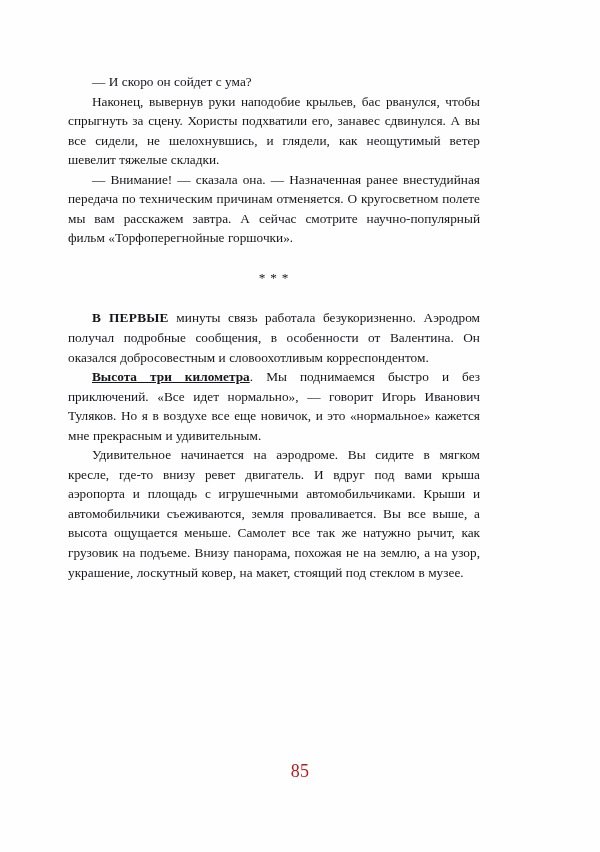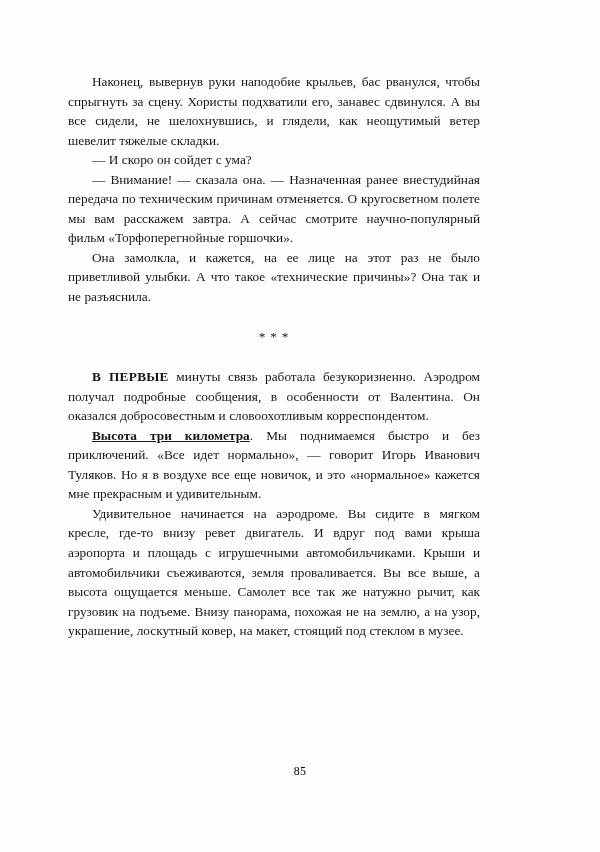--- a/index.html
+++ b/index.html
@@ -71,41 +71,40 @@
   .spacer-after-sep {
     height: 21px;
   }
 
   .folio {
     position: absolute;
     left: 0;
     top: 763px;
     width: 600px;
     text-align: center;
-    font-size: 12px;
+    font-size: 18px;
     line-height: 16px;
     letter-spacing: 0.02em;
-    color: #000000;
+    color: #b91c1c;
   }
 </style>
 </head>
 <body>
 
 <div class="page">
 
   <div class="text-column">
 
+    <p class="para">— И скоро он сойдет с ума?</p>
+
     <p class="para">Наконец, вывернув руки наподобие крыльев, бас рванулся, чтобы спрыгнуть за сцену. Хористы подхватили его, занавес сдвинулся. А вы все сидели, не шелохнувшись, и глядели, как неощутимый ветер шевелит тяжелые складки.</p>
-
-    <p class="para">— И скоро он сойдет с ума?</p>
 
 
     <p class="para">— Внимание! — сказала она. — Назначенная ранее внестудийная передача по техническим причинам отменяется. О кругосветном полете мы вам расскажем завтра. А сейчас смотрите научно-популярный фильм «Торфоперегнойные горшочки».</p>
 
-    <p class="para">Она замолкла, и кажется, на ее лице на этот раз не было приветливой улыбки. А что такое «технические причины»? Она так и не разъяснила.</p>
 
     <div class="spacer-before-sep"></div>
 
     <p class="sep">* * *</p>
 
     <div class="spacer-after-sep"></div>
 
     <p class="para"><span class="bold-caps">В ПЕРВЫЕ</span><span> минуты связь работала безукоризненно. Аэродром получал подробные сообщения, в особенности от Валентина. Он оказался добросовестным и словоохотливым корреспондентом.</span></p>
 
 

